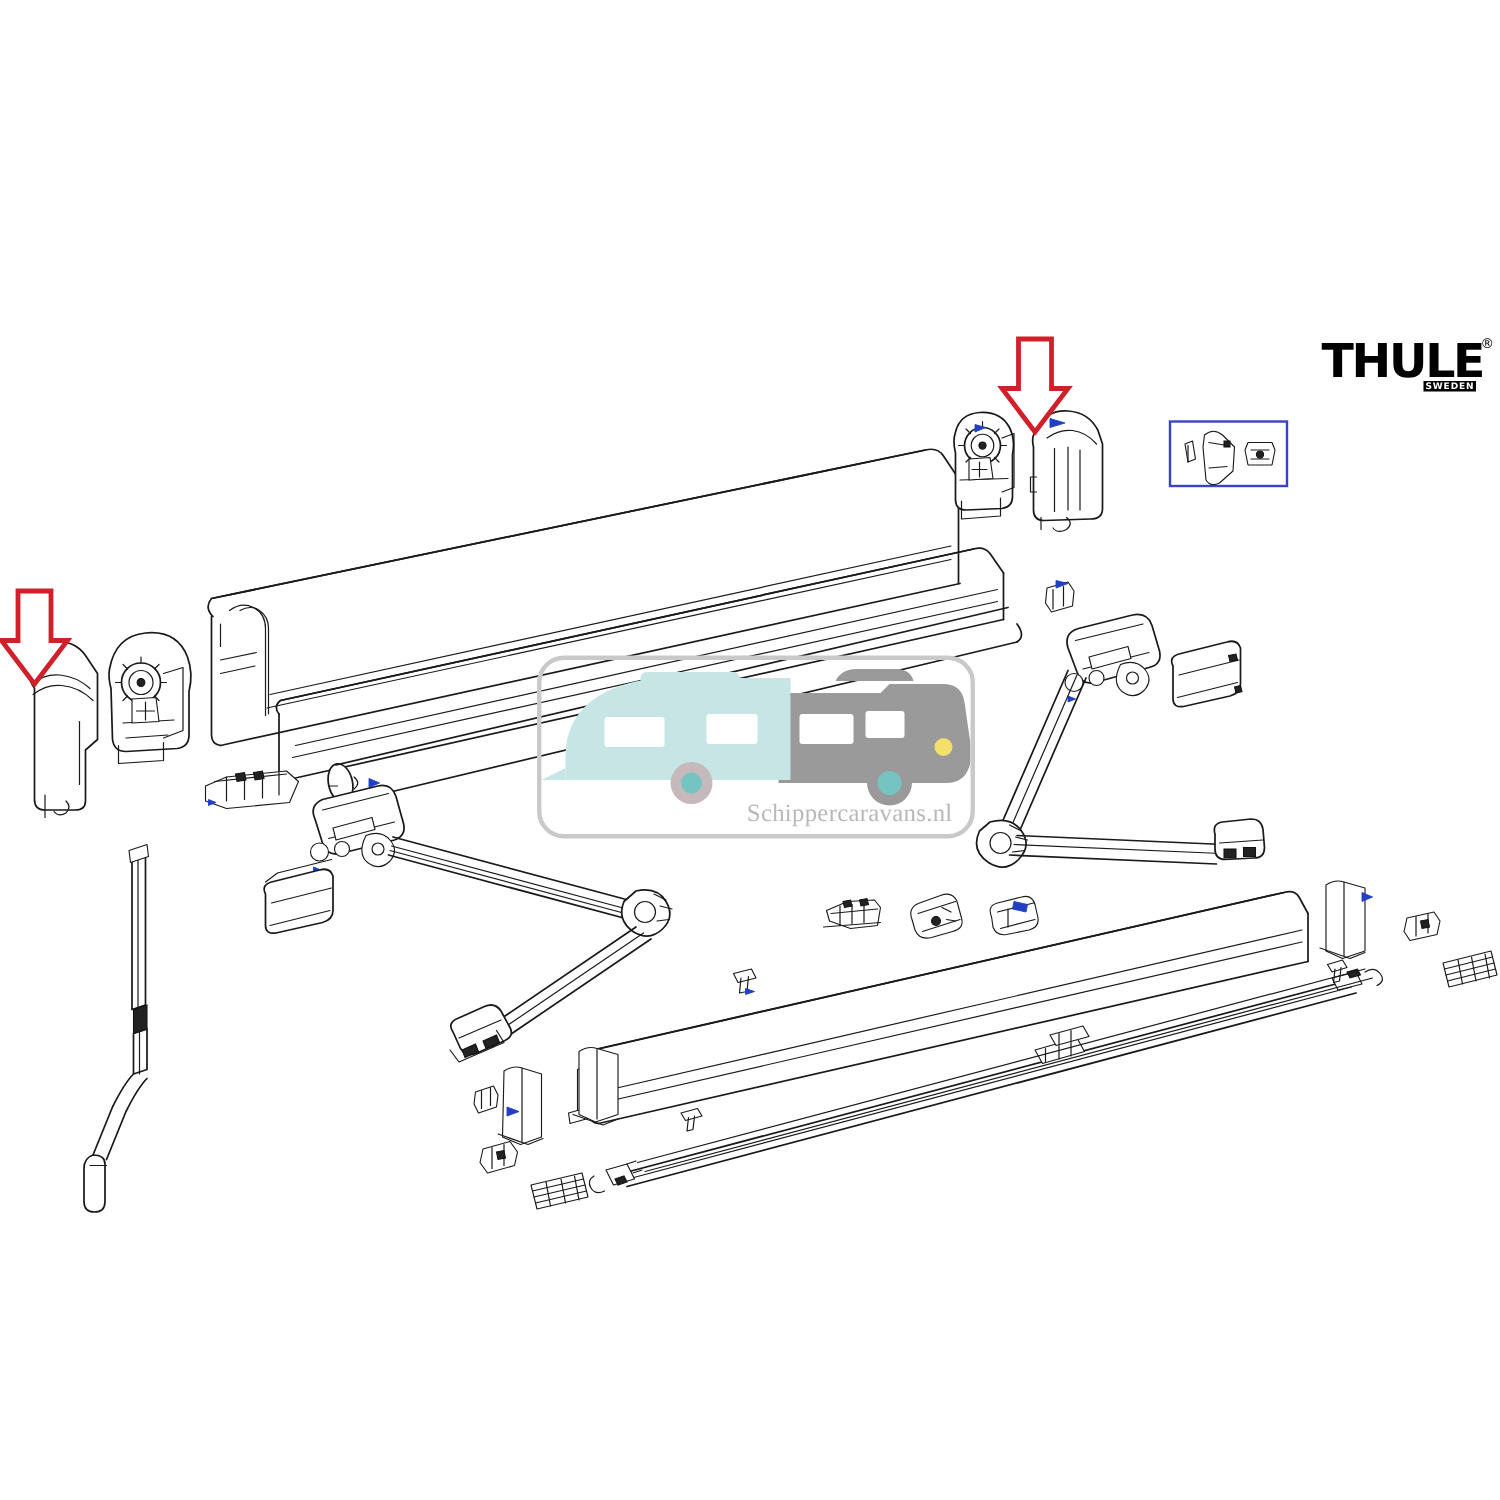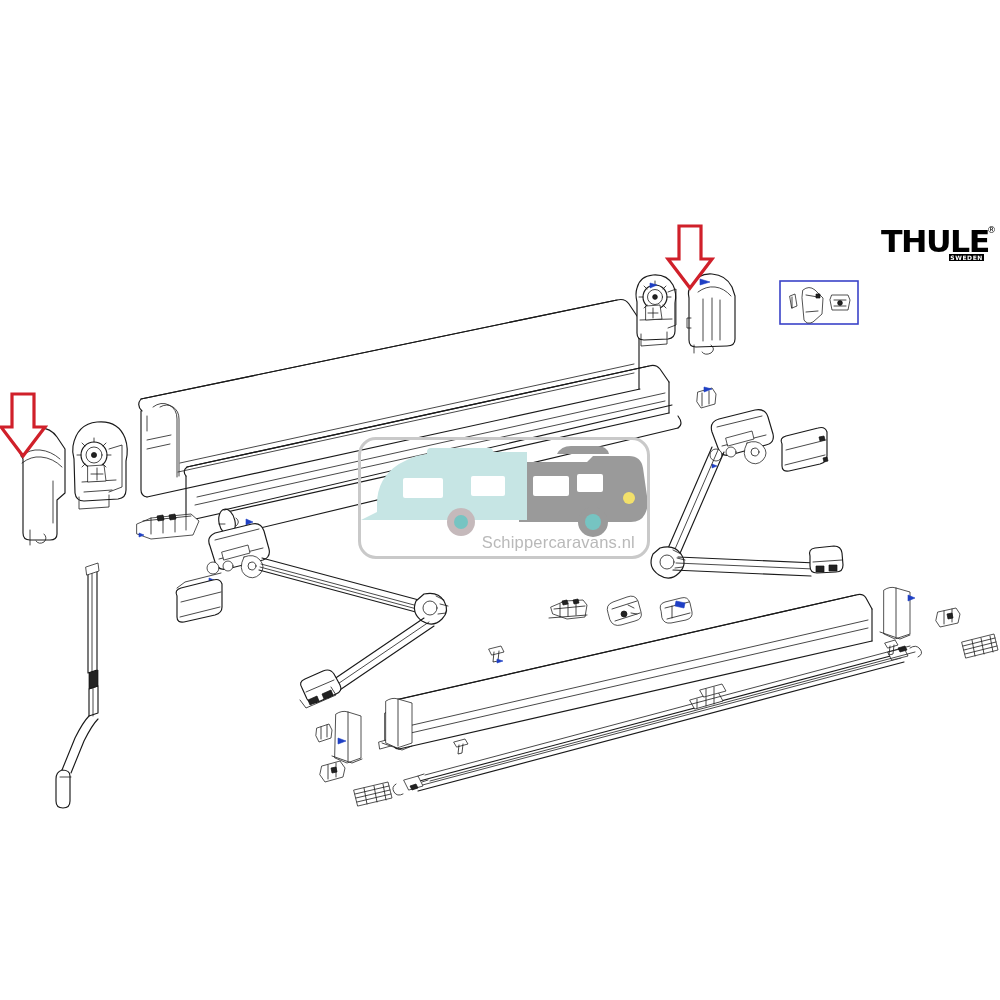--- a/index.html
+++ b/index.html
@@ -90,21 +90,21 @@
   }
   #watermark svg {
     position: absolute;
     left: 0;
     top: 0;
   }
   .wm-text {
     position: absolute;
     right: 12px;
     bottom: 4px;
-    font-family: Liberation Sans, sans-serif;
+    font-family: Liberation Serif, serif;
     font-size: 16.5px;
     color: #b9b9b9;
     letter-spacing: 0.2px;
     white-space: nowrap;
   }
   
   #thule-logo {
     position: absolute;
     left: 881px;
     top: 226px;

